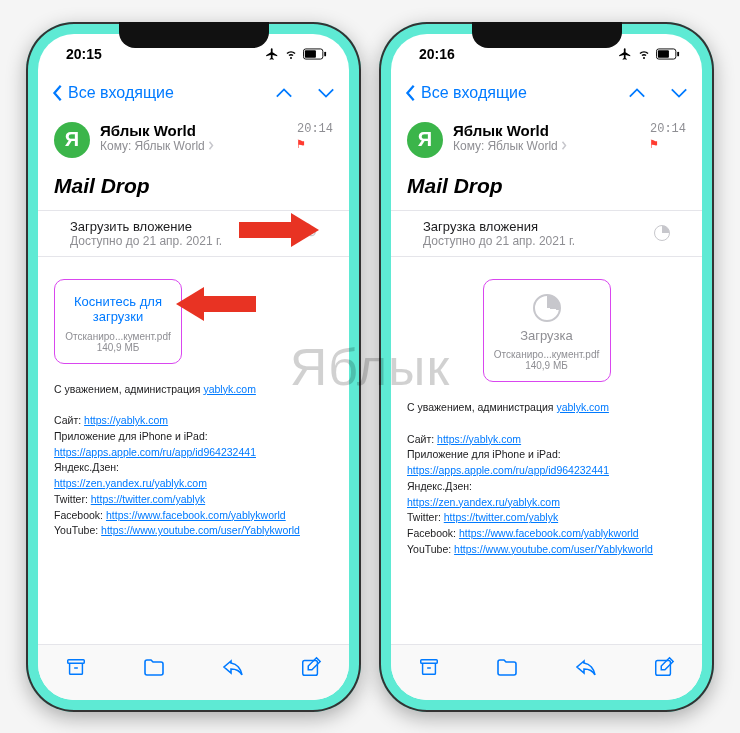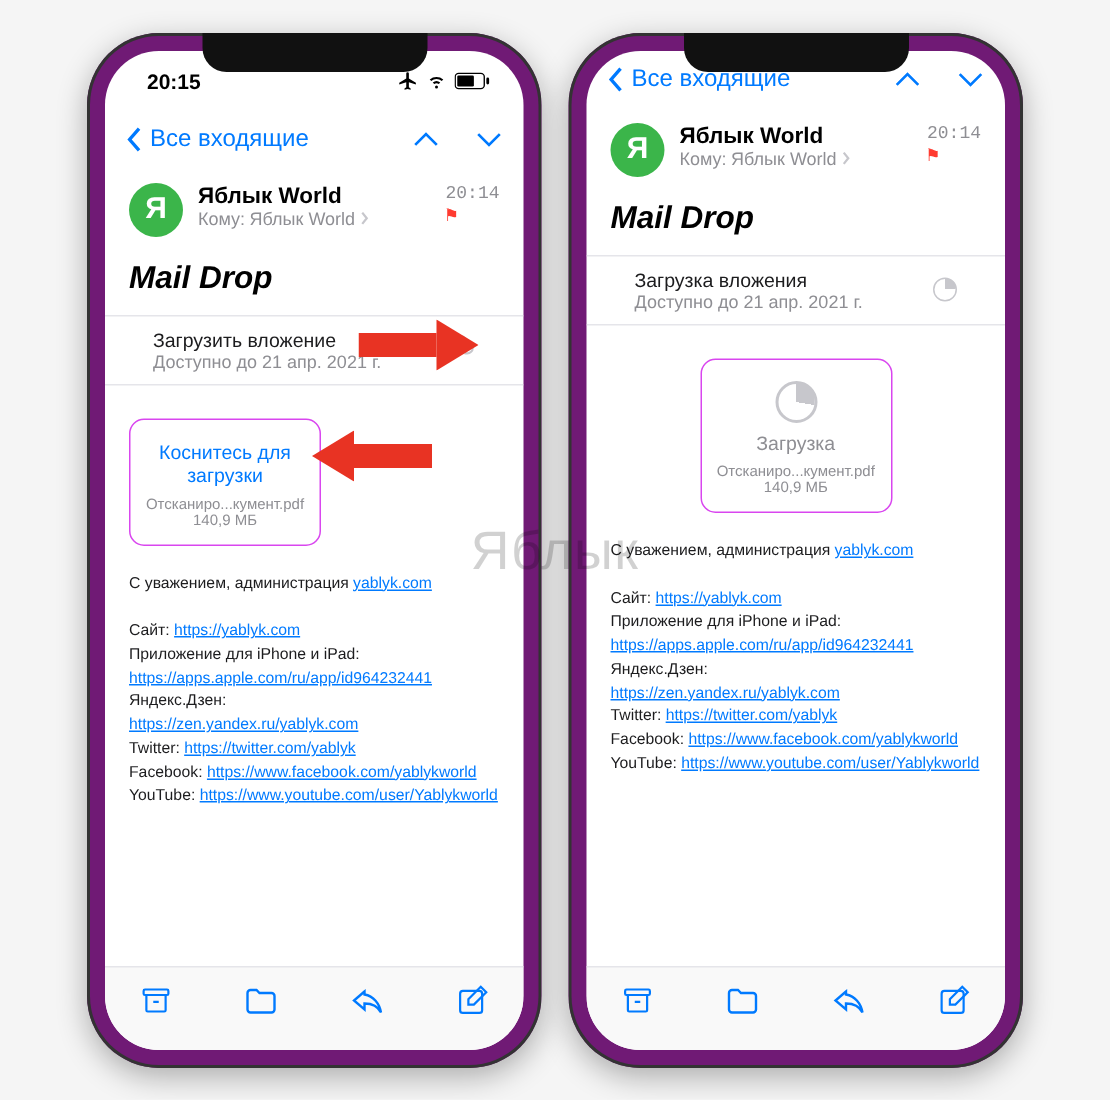--- a/index.html
+++ b/index.html
@@ -12,30 +12,30 @@
     width: 740px;
     height: 733px;
     gap: 18px;
     position: relative;
   }
   .watermark {
     position: absolute;
     top: 50%;
     left: 50%;
     transform: translate(-50%, -50%);
-    font-size: 36px;
+    font-size: 52px;
     color: rgba(0,0,0,0.18);
     pointer-events: none;
     z-index: 100;
     letter-spacing: 1px;
   }
   .phone {
-    width: 303px;
+    width: 335px;
     height: 690px;
-    background: #701a75;
+    background: #5eead4;
     border-radius: 48px;
     padding: 12px;
     position: relative;
     box-shadow: inset 0 0 0 2px #333, 0 6px 20px rgba(0,0,0,0.3);
   }
   .screen {
     width: 100%;
     height: 100%;
     background: #fff;
     border-radius: 36px;
@@ -292,20 +292,36 @@
         </svg>
     </div>
 
   </div>
 </div>
 
 <div class="phone">
   <div class="notch"></div>
   <div class="screen">
 
+    <div class="status-bar">
+      <span>20:16</span>
+      <div class="status-right">
+        <svg width="14" height="14" viewBox="0 0 24 24" fill="black">
+            <path d="M21 16v-2l-8-5V3.5a1.5 1.5 0 0 0-3 0V9l-8 5v2l8-2.5V19l-2 1.5V22l3.5-1 3.5 1v-1.5L13 19v-5.5l8 2.5z"></path>
+          </svg>
+        <svg width="16" height="12" viewBox="0 0 24 24" fill="black">
+            <path d="M12 18a2 2 0 1 0 0 4 2 2 0 0 0 0-4zm-5-4a8 8 0 0 1 10 0l-2 2a5 5 0 0 0-6 0zm-4-4a14 14 0 0 1 18 0l-2 2a11 11 0 0 0-14 0z"></path>
+          </svg>
+        <svg width="24" height="12" viewBox="0 0 26 12">
+            <rect x="0.5" y="0.5" width="21" height="11" rx="2.5" fill="none" stroke="black"></rect>
+            <rect x="2" y="2" width="12" height="8" rx="1" fill="black"></rect>
+            <rect x="23" y="3.5" width="2" height="5" rx="1" fill="black"></rect>
+          </svg>
+      </div>
+    </div>
 
     <div class="nav-bar">
       <div class="nav-left">
         <svg width="12" height="18" viewBox="0 0 12 20" fill="none" stroke="#007aff" stroke-width="2.5">
             <path d="M9 2 L2 10 L9 18"></path>
           </svg>
         <span style="margin-left:4px">Все входящие</span>
       </div>
       <div class="nav-right">
         <svg width="18" height="12" viewBox="0 0 20 12" fill="none" stroke="#007aff" stroke-width="2">

